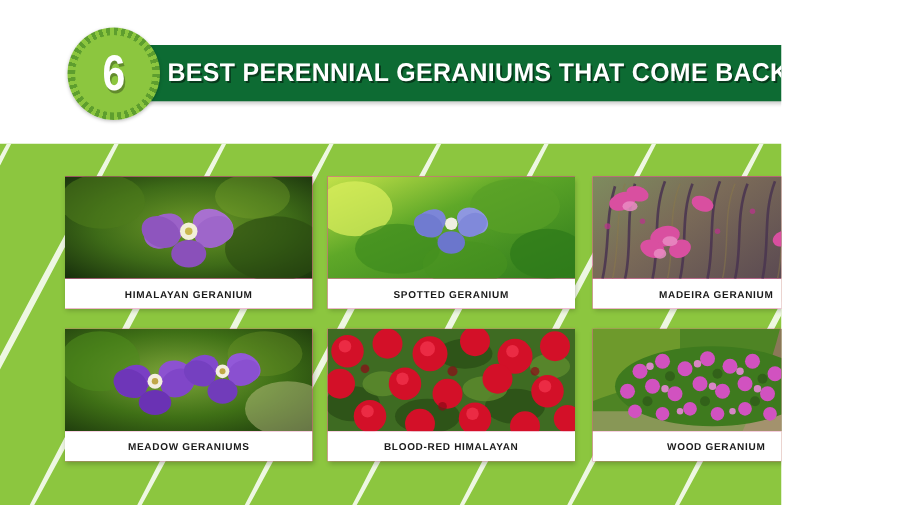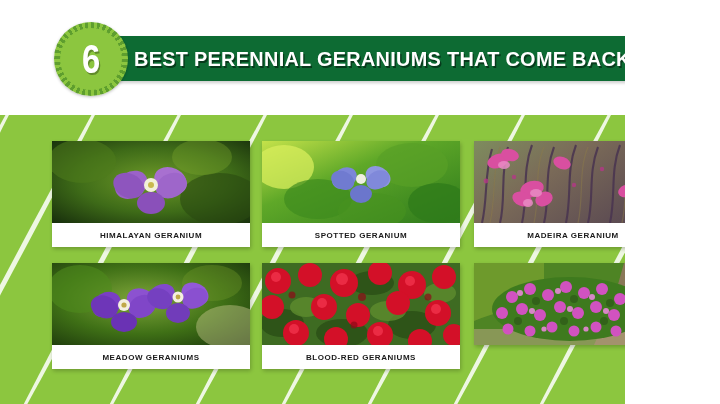--- a/index.html
+++ b/index.html
@@ -401,21 +401,21 @@
             <circle cx="116" cy="68" r="5"></circle>
           </g>
           <g fill="#8E0A18" opacity="0.7">
             <circle cx="100" cy="34" r="4"></circle>
             <circle cx="30" cy="32" r="3.5"></circle>
             <circle cx="166" cy="34" r="3.5"></circle>
             <circle cx="92" cy="62" r="3.5"></circle>
           </g>
         </svg>
       </div>
-      <div class="card-label">BLOOD-RED GERANIUMS</div>
+      <div class="card-label">BLOOD-RED HIMALAYAN</div>
     </div>
 
     <div class="card" style="left:474px; top:148px; width:198px;">
       <div class="card-photo">
         <svg viewBox="0 0 198 82" preserveAspectRatio="none" style="width:100%;height:100%;display:block">
           <rect width="198" height="82" fill="#4E8424"></rect>
           <path d="M0 0 H70 V40 Q30 46 0 58 Z" fill="#6E9A2C"></path>
           <path d="M150 0 H198 V82 H120 Q140 40 150 0 Z" fill="#8A7858"></path>
           <path d="M158 10 H198 V50 H166 Q170 28 158 10 Z" fill="#A8906C" opacity="0.8"></path>
           <path d="M0 66 H198 V82 H0 Z" fill="#B8A880" opacity="0.55"></path>
@@ -455,16 +455,17 @@
           <g fill="#2E5A18" opacity="0.75">
             <circle cx="62" cy="38" r="4"></circle>
               <circle cx="100" cy="36" r="4"></circle>
             <circle cx="136" cy="40" r="4"></circle>
               <circle cx="44" cy="58" r="4"></circle>
             <circle cx="90" cy="58" r="4"></circle>
               <circle cx="130" cy="58" r="4"></circle>
           </g>
         </svg>
       </div>
+      <div class="card-label">WOOD GERANIUM</div>
     </div>
 
   </div>
 </div>
 
 </body></html>

